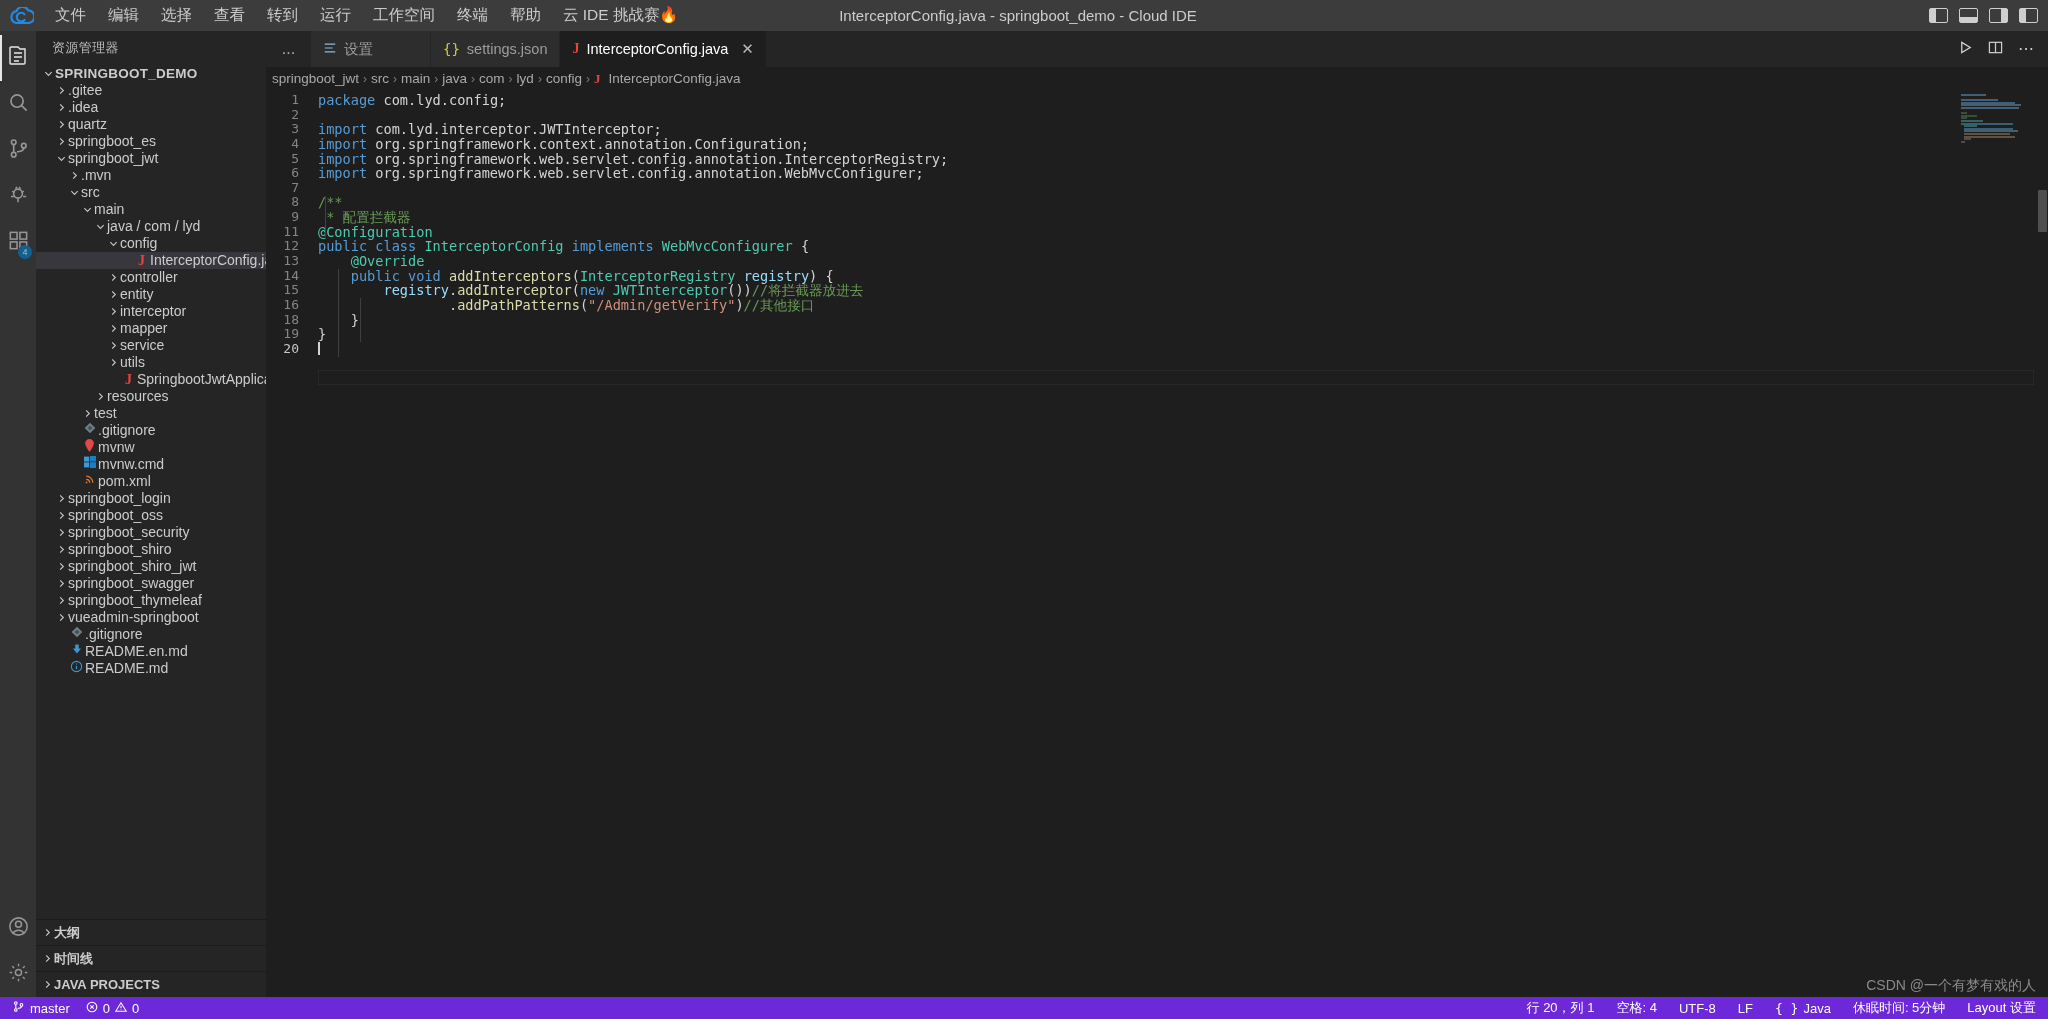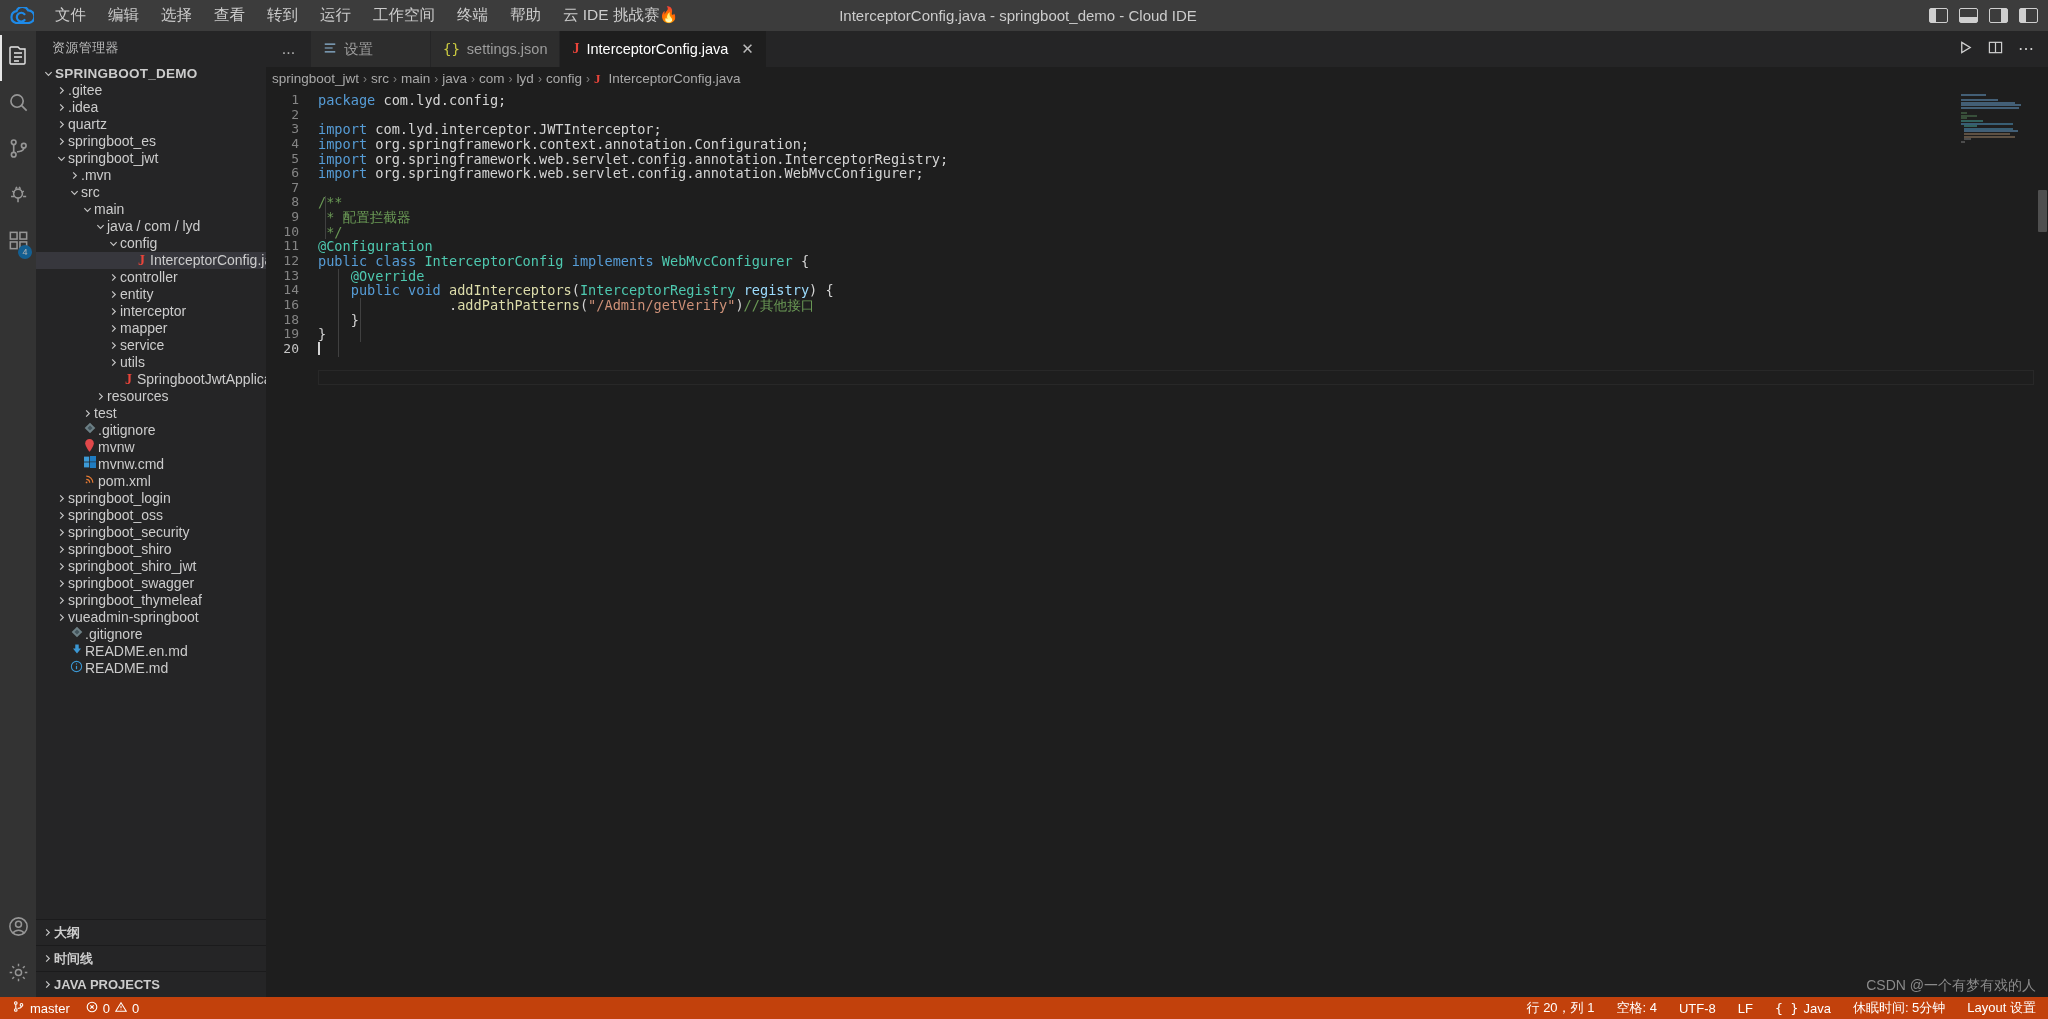--- a/index.html
+++ b/index.html
@@ -142,21 +142,21 @@
   .minimap {
     position: absolute; right: 14px; top: 4px; width: 75px; height: 46px;
     opacity: .85; pointer-events: none;
   }
   .mm-line { height: 2px; margin-bottom: 0.6px; }
   .mm-scroll { position:absolute; right:0; top:0; width:14px; bottom:0; background:#1e1e1e; }
   .mm-thumb { position:absolute; right:1px; top:100px; width:9px; height:42px; background:#4f4f4f; border-radius:1px; }
 
   
   .statusbar {
-    height: 22px; background: #c2410c; display: flex; align-items: center;
+    height: 22px; background: #6d28d9; display: flex; align-items: center;
     color: #ffffff; font-size: 13px; flex: 0 0 22px; padding: 0 4px;
   }
   .sb-item { padding: 0 8px; height: 22px; display: flex; align-items: center; gap: 5px; cursor: pointer; white-space: nowrap; }
   .sb-right { margin-left: auto; display: flex; align-items: center; gap: 6px; }
   .watermark {
     position: absolute; right: 12px; bottom: 24px; color: #8a8a8a;
     font-size: 14px; white-space: nowrap; pointer-events: none;
   }
 </style>
 </head>
@@ -660,25 +660,25 @@
         <div class="code-table" id="code" style="padding-top:3px;">
             <div class="cline"><span class="lnum">1</span><span class="ccontent"><span class="kw">package </span><span>com.lyd.config;</span></span></div>
             <div class="cline"><span class="lnum">2</span><span class="ccontent"></span></div>
             <div class="cline"><span class="lnum">3</span><span class="ccontent"><span class="kw">import </span><span>com.lyd.interceptor.JWTInterceptor;</span></span></div>
             <div class="cline"><span class="lnum">4</span><span class="ccontent"><span class="kw">import </span><span>org.springframework.context.annotation.Configuration;</span></span></div>
             <div class="cline"><span class="lnum">5</span><span class="ccontent"><span class="kw">import </span><span>org.springframework.web.servlet.config.annotation.InterceptorRegistry;</span></span></div>
             <div class="cline"><span class="lnum">6</span><span class="ccontent"><span class="kw">import </span><span>org.springframework.web.servlet.config.annotation.WebMvcConfigurer;</span></span></div>
             <div class="cline"><span class="lnum">7</span><span class="ccontent"></span></div>
             <div class="cline"><span class="lnum">8</span><span class="ccontent"><span class="cmt">/**</span></span></div>
             <div class="cline"><span class="lnum">9</span><span class="ccontent"><span class="cmt"> * 配置拦截器</span></span></div>
-            <div class="cline"><span class="lnum">10</span><span class="ccontent"><span class="cmt"> */</span></span></div>
             <div class="cline"><span class="lnum">11</span><span class="ccontent"><span class="typ">@Configuration</span></span></div>
             <div class="cline"><span class="lnum">12</span><span class="ccontent"><span class="kw">public </span><span class="kw">class </span><span class="typ">InterceptorConfig</span><span> </span><span class="kw">implements</span><span> </span><span class="typ">WebMvcConfigurer</span><span> {</span></span></div>
             <div class="cline"><span class="lnum">13</span><span class="ccontent"><span>    </span><span class="typ">@Override</span></span></div>
             <div class="cline"><span class="lnum">14</span><span class="ccontent"><span>    </span><span class="kw">public </span><span class="kw">void</span><span> </span><span class="fn">addInterceptors</span><span>(</span><span class="typ">InterceptorRegistry</span><span> </span><span class="var">registry</span><span>) {</span></span></div>
+            <div class="cline"><span class="lnum">15</span><span class="ccontent"><span>        </span><span class="var">registry</span><span>.</span><span class="fn">addInterceptor</span><span>(</span><span class="kw">new </span><span class="typ">JWTInterceptor</span><span>())</span><span class="cmt">//将拦截器放进去</span></span></div>
             <div class="cline"><span class="lnum">16</span><span class="ccontent"><span>                .</span><span class="fn">addPathPatterns</span><span>(</span><span class="str">"/Admin/getVerify"</span><span>)</span><span class="cmt">//其他接口</span></span></div>
             <div class="cline"><span class="lnum">18</span><span class="ccontent"><span>    }</span></span></div>
             <div class="cline"><span class="lnum">19</span><span class="ccontent"><span>}</span></span></div>
             <div class="cline"><span class="lnum cur">20</span><span class="ccontent"><span class="caret"></span></span></div>
           </div>
         <div class="minimap" id="minimap">
             <div class="mm-line" style="width: 34%; margin-left: 2%; background: rgb(74, 107, 134);"></div>
             <div class="mm-line" style="width: 0%; margin-left: 2%; background: rgb(0, 0, 0);"></div>
             <div class="mm-line" style="width: 50%; margin-left: 2%; background: rgb(74, 107, 134);"></div>
             <div class="mm-line" style="width: 72%; margin-left: 2%; background: rgb(74, 107, 134);"></div>

